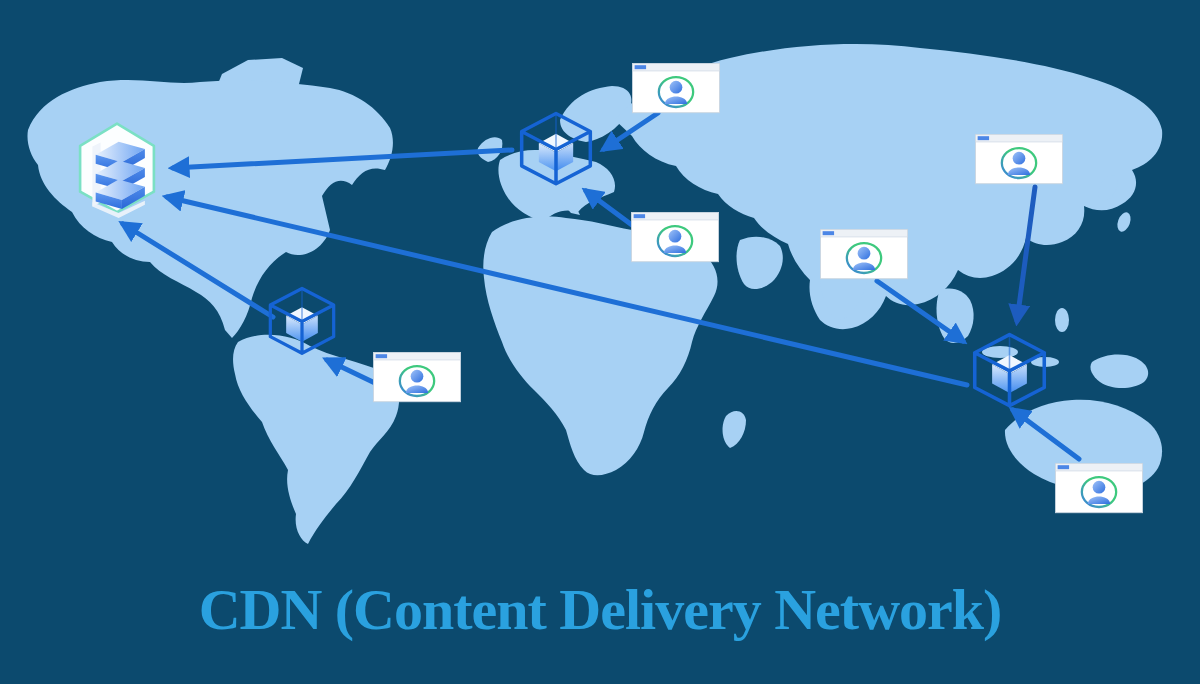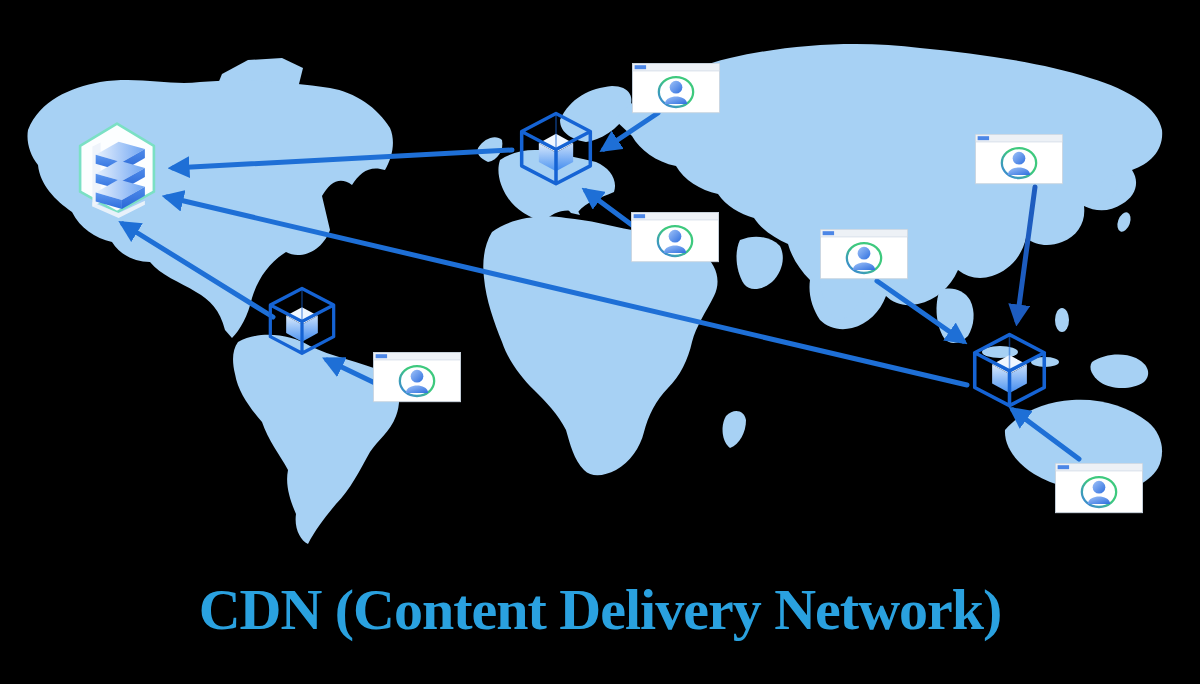--- a/index.html
+++ b/index.html
@@ -1,17 +1,17 @@
 <!DOCTYPE html>
 <html style="--map: #A7D1F4; --arrow: #1E6FD6; --arrow-dark: #1D5CBF; --cube-stroke: #1563D4; --hex-ring: #7BE0C4; --title-blue: #2AA1DF;"><head>
 <meta charset="utf-8">
 <style>
   html,body{margin:0;padding:0;background:#ffffff;}
   .stage{
-    position:relative;width:1200px;height:684px;background:#000000;
+    position:relative;width:1200px;height:684px;background:#0c4a6e;
     overflow:hidden;font-family:"Liberation Serif", serif;
   }
   .map-svg{position:absolute;left:0;top:0;width:1200px;height:684px;}
   .diagram-title{
     position:absolute;left:0;right:0;top:576px;text-align:center;
     font-size:58px;font-weight:bold;letter-spacing:-1px;
     color:var(--title-blue,#2AA1DF);
     font-family:"Liberation Serif", serif;
     white-space:nowrap;
   }

